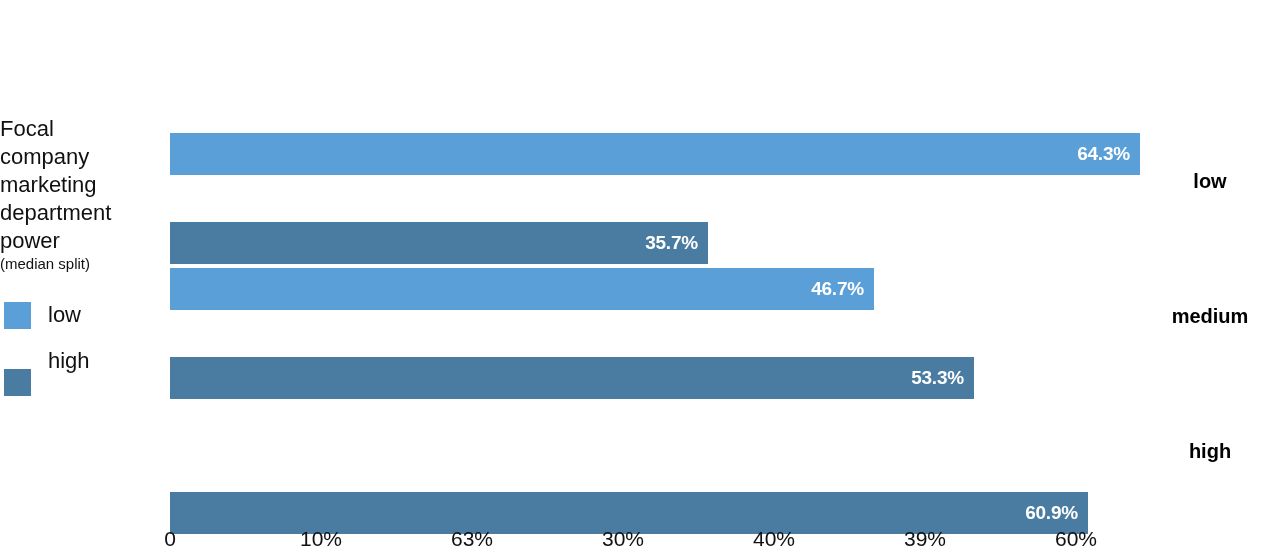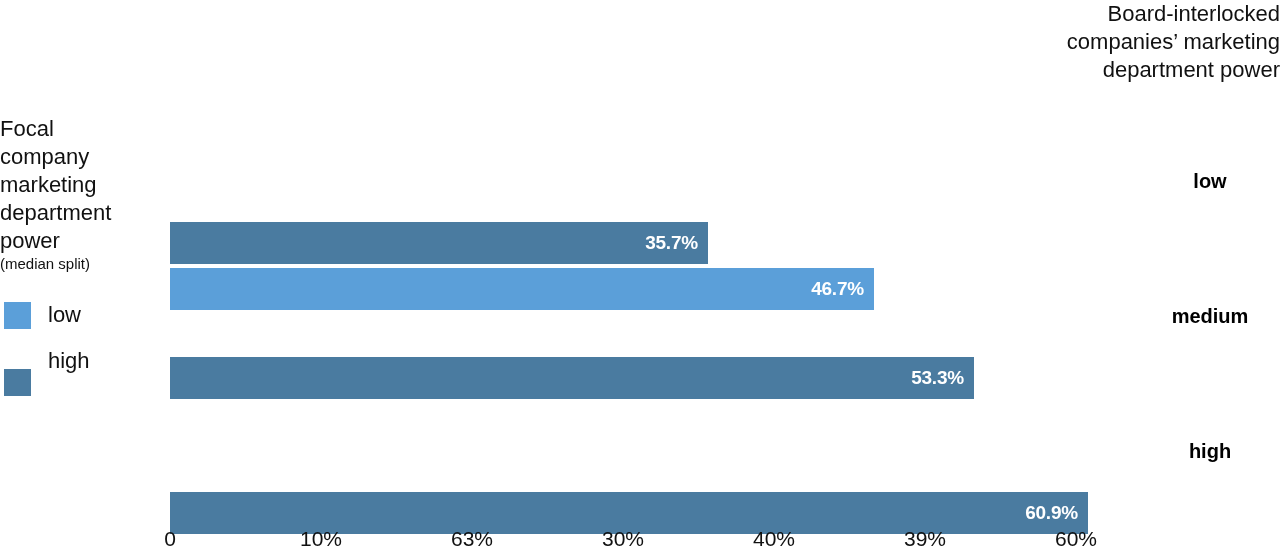--- a/index.html
+++ b/index.html
@@ -145,23 +145,20 @@
     line-height: 24px;
     color: #111111;
     white-space: nowrap;
   }
 </style>
 </head>
 <body>
 
 <div id="root">
 
-  <div class="col-title">Board-interlocked
-companies’ marketing
-department power</div>
 
   <div class="row-title">Focal
 company
 marketing
 department
 power</div>
   <div class="row-title-sub">(median split)</div>
 
   <div class="legend">
     <div class="legend-row">
@@ -169,20 +166,23 @@
       <span class="legend-label">low</span>
     </div>
     <div class="legend-row">
       <span class="legend-swatch bar-dark"></span>
       <span class="legend-label">high</span>
     </div>
   </div>
 
   <div class="plot">
 
+    <div class="bar bar-light" style="top:133px; width:970px;">
+      <span class="bar-value">64.3%</span>
+    </div>
     <div class="bar bar-dark" style="top:180px; width:538px;">
       <span class="bar-value">35.7%</span>
     </div>
 
     <div class="bar bar-light" style="top:268px; width:704px;">
       <span class="bar-value">46.7%</span>
     </div>
     <div class="bar bar-dark" style="top:315px; width:804px;">
       <span class="bar-value">53.3%</span>
     </div>

